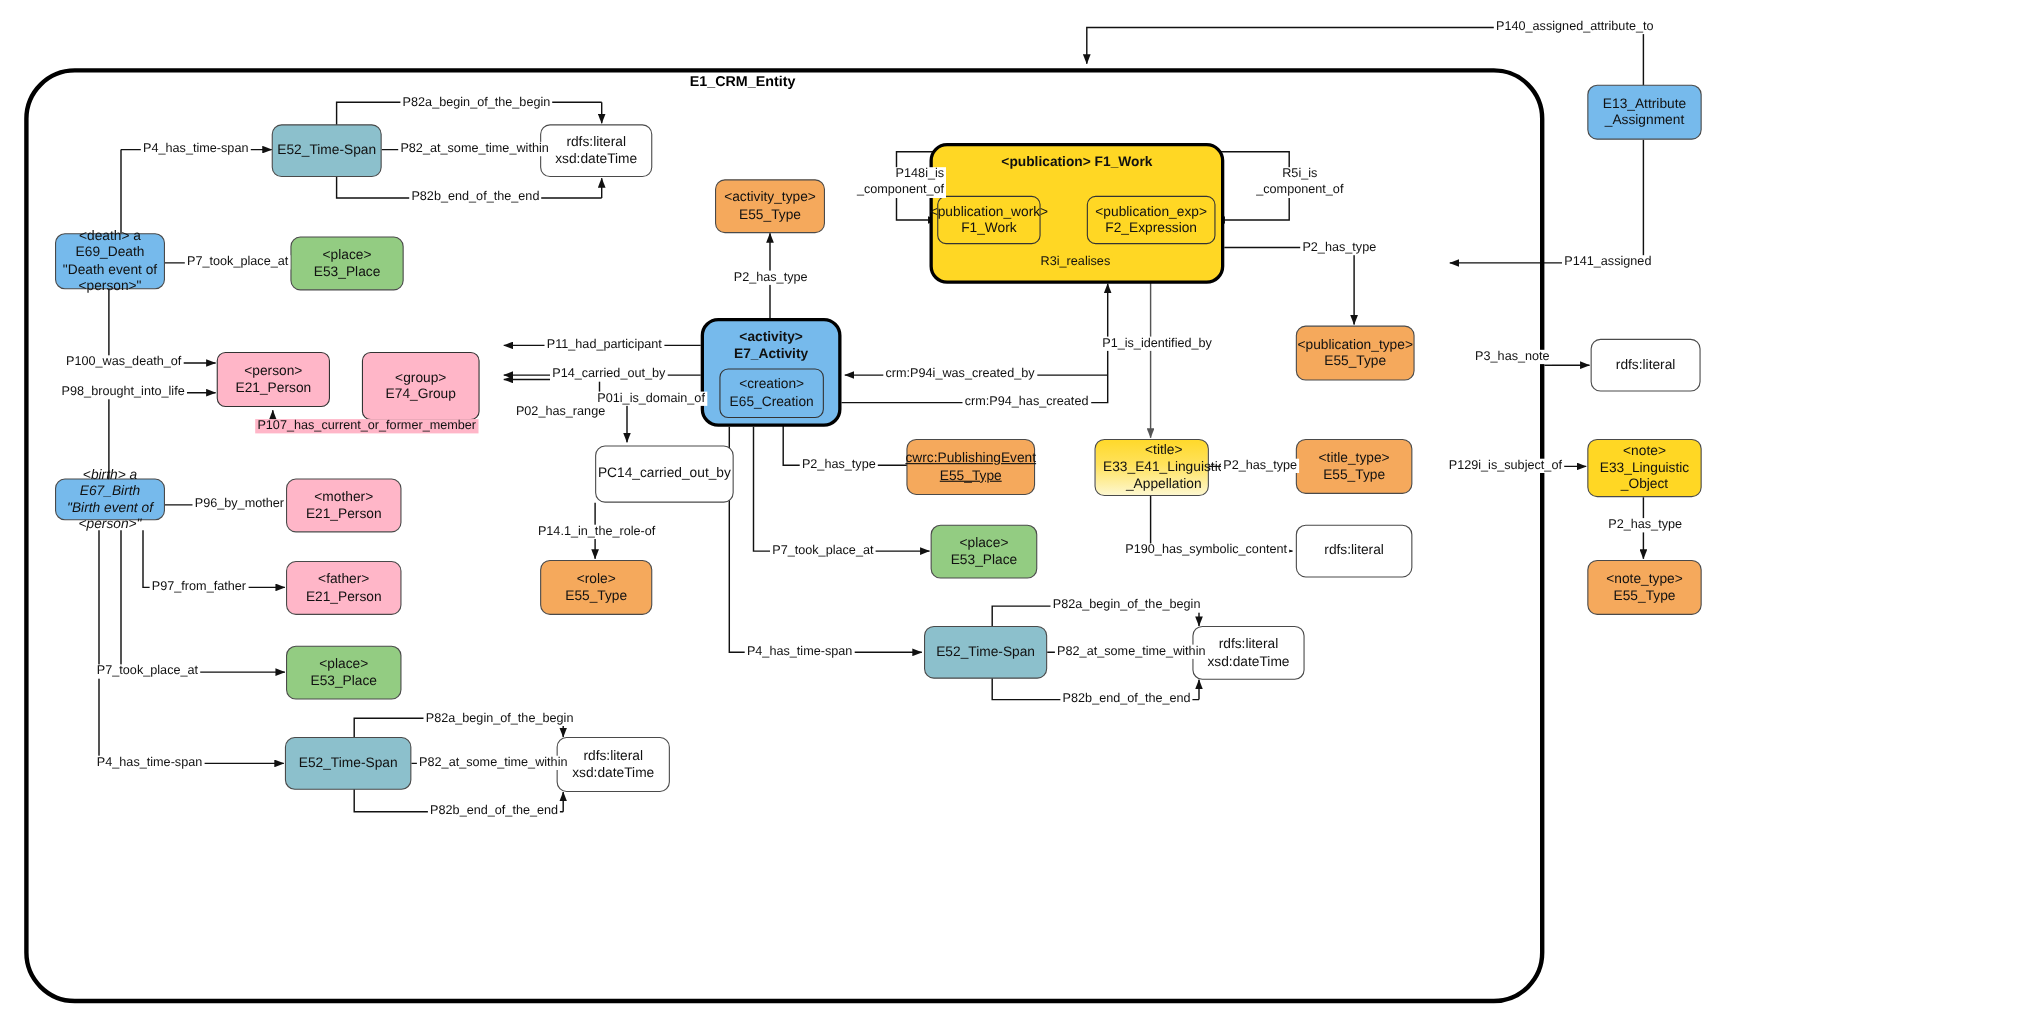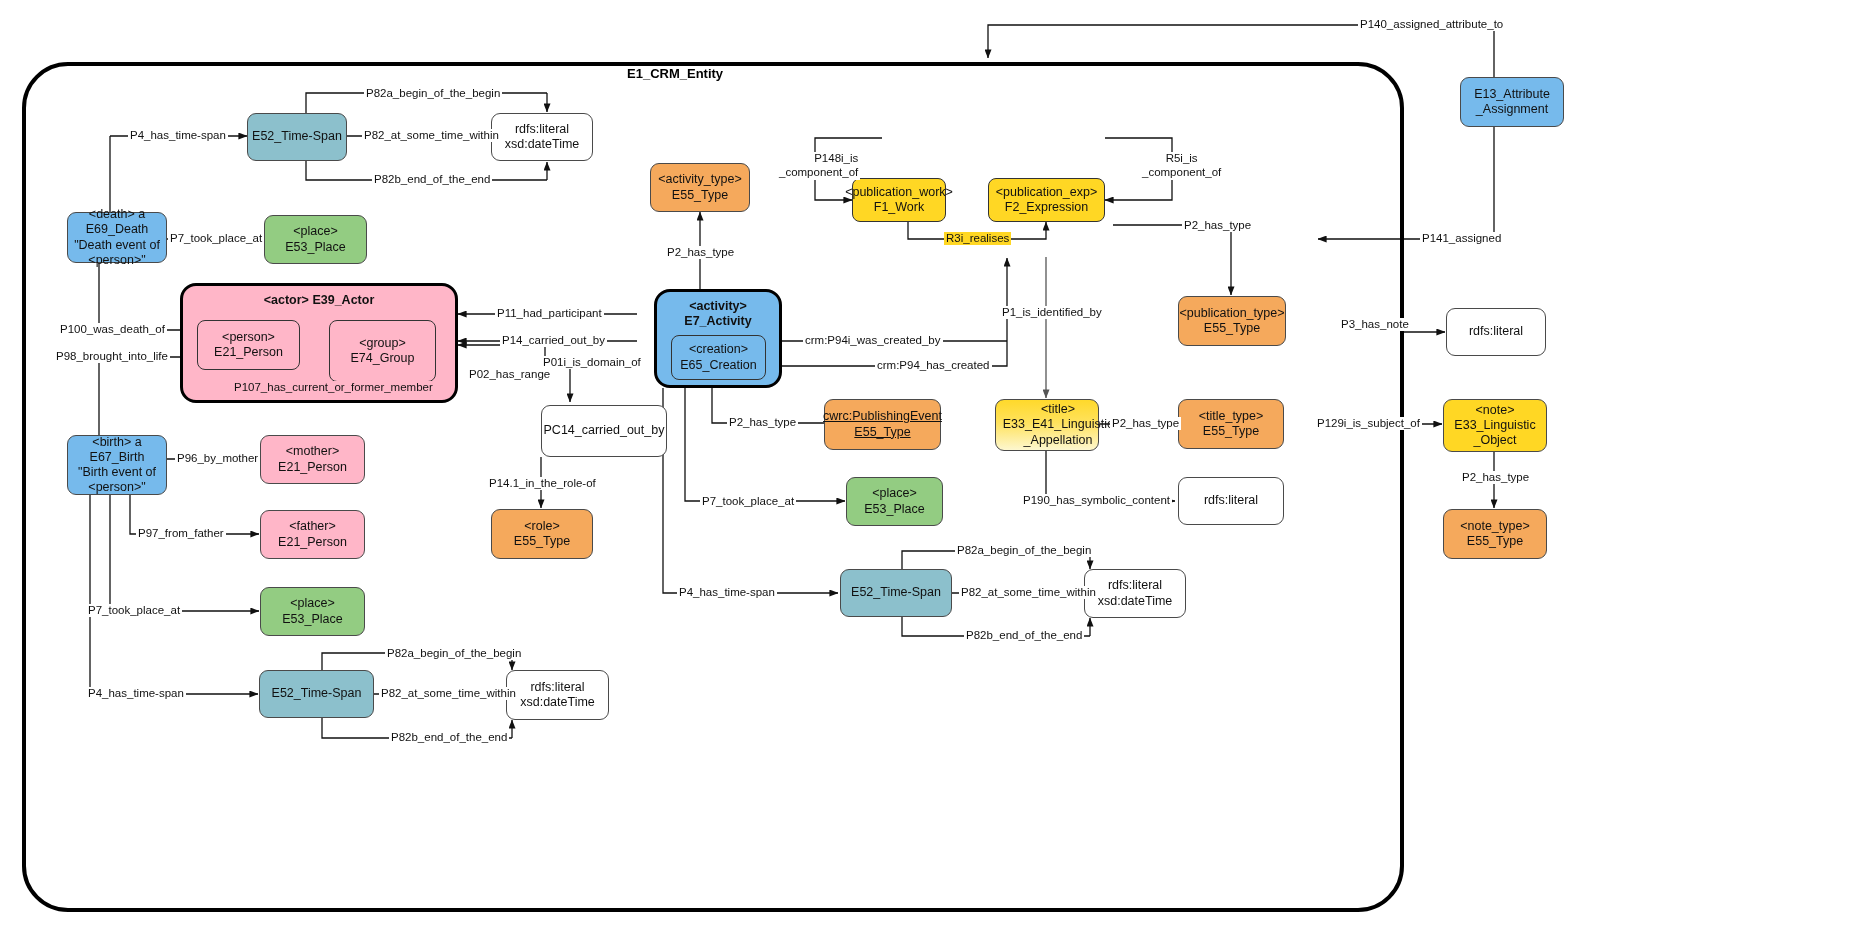--- a/index.html
+++ b/index.html
@@ -6,21 +6,21 @@
   body{font-family:"Liberation Sans","DejaVu Sans",sans-serif;}
   #canvas{position:relative;width:1853px;height:940px;background:#fff;overflow:hidden;}
   svg#wires{position:absolute;left:0;top:0;width:1853px;height:940px;pointer-events:none;}
 
   .node{position:absolute;box-sizing:border-box;display:flex;flex-direction:column;
         align-items:center;justify-content:center;text-align:center;
         font-size:12.5px;line-height:1.22;color:#111;border:1px solid #4a4a4a;
         border-radius:9px;z-index:3;}
   .node .l{display:block;white-space:nowrap;}
 
-  .blue{background:#76baec;margin-left:17px;}
+  .blue{background:#76baec;}
   .teal{background:#8cc0cc;}
   .green{background:#93cc82;}
   .pink{background:#ffb6c8;}
   .orange{background:#f5a95c;}
   .yellow{background:#ffd724;}
   .white{background:#ffffff;}
   .titlegrad{background:linear-gradient(180deg,#ffd92b 0%,#ffe25c 45%,#fdf7cf 100%);padding-left:22px;}
   .inner{border:1px solid #333;border-radius:8px;}
 
   .grp{position:absolute;box-sizing:border-box;border:3.5px solid #000;border-radius:16px;z-index:2;}
@@ -131,27 +131,27 @@
 
       <path d="M1404,424 L1442,424" marker-end="url(#ah)"></path>
 
       <path d="M1494,452 L1494,508" marker-end="url(#ah)"></path>
     </g>
   </svg>
 
   <div class="outer" style="left:22px;top:62px;width:1382px;height:850px;"></div>
   <div class="outer-title" style="left:627px;top:66px;">E1_CRM_Entity</div>
 
-  <div class="grp pink" style="left:180px;top:283px;width:278px;height:120px;background:#ffb6c8;">
+
+  <div class="grp yellow" style="left:845px;top:130px;width:268px;height:128px;background:#ffd724;">
     <div class="gtitle">
-      <span class="l">&lt;actor&gt;</span>
-      <span class="l">E39_Actor</span>
+      <span class="l">&lt;publication&gt;</span>
+      <span class="l">F1_Work</span>
     </div>
   </div>
-
 
   <div class="grp blue" style="left:637px;top:289px;width:128px;height:99px;background:#76baec;">
     <div class="gtitle">
       <span class="l">&lt;activity&gt;</span>
       <span class="l">E7_Activity</span>
     </div>
   </div>
 
   <div class="node blue" style="left:50px;top:212px;width:100px;height:51px;">
     <span class="l">&lt;death&gt; a</span>
@@ -177,21 +177,21 @@
   <div class="node pink inner" style="left:197px;top:320px;width:103px;height:50px;background:#ffb6c8;">
     <span class="l">&lt;person&gt;</span>
     <span class="l">E21_Person</span>
   </div>
 
   <div class="node pink inner" style="left:329px;top:320px;width:107px;height:62px;background:#ffb6c8;">
     <span class="l">&lt;group&gt;</span>
     <span class="l">E74_Group</span>
   </div>
 
-  <div class="node blue" style="left:50px;top:435px;width:100px;height:60px;">
+  <div class="node blue" style="left:50px;top:435px;width:100px;height:38px;font-style:italic;">
     <span class="l">&lt;birth&gt; a</span>
     <span class="l">E67_Birth</span>
     <span class="l">"Birth event of</span>
     <span class="l">&lt;person&gt;"</span>
   </div>
 
   <div class="node pink" style="left:260px;top:435px;width:105px;height:49px;">
     <span class="l">&lt;mother&gt;</span>
     <span class="l">E21_Person</span>
   </div>

